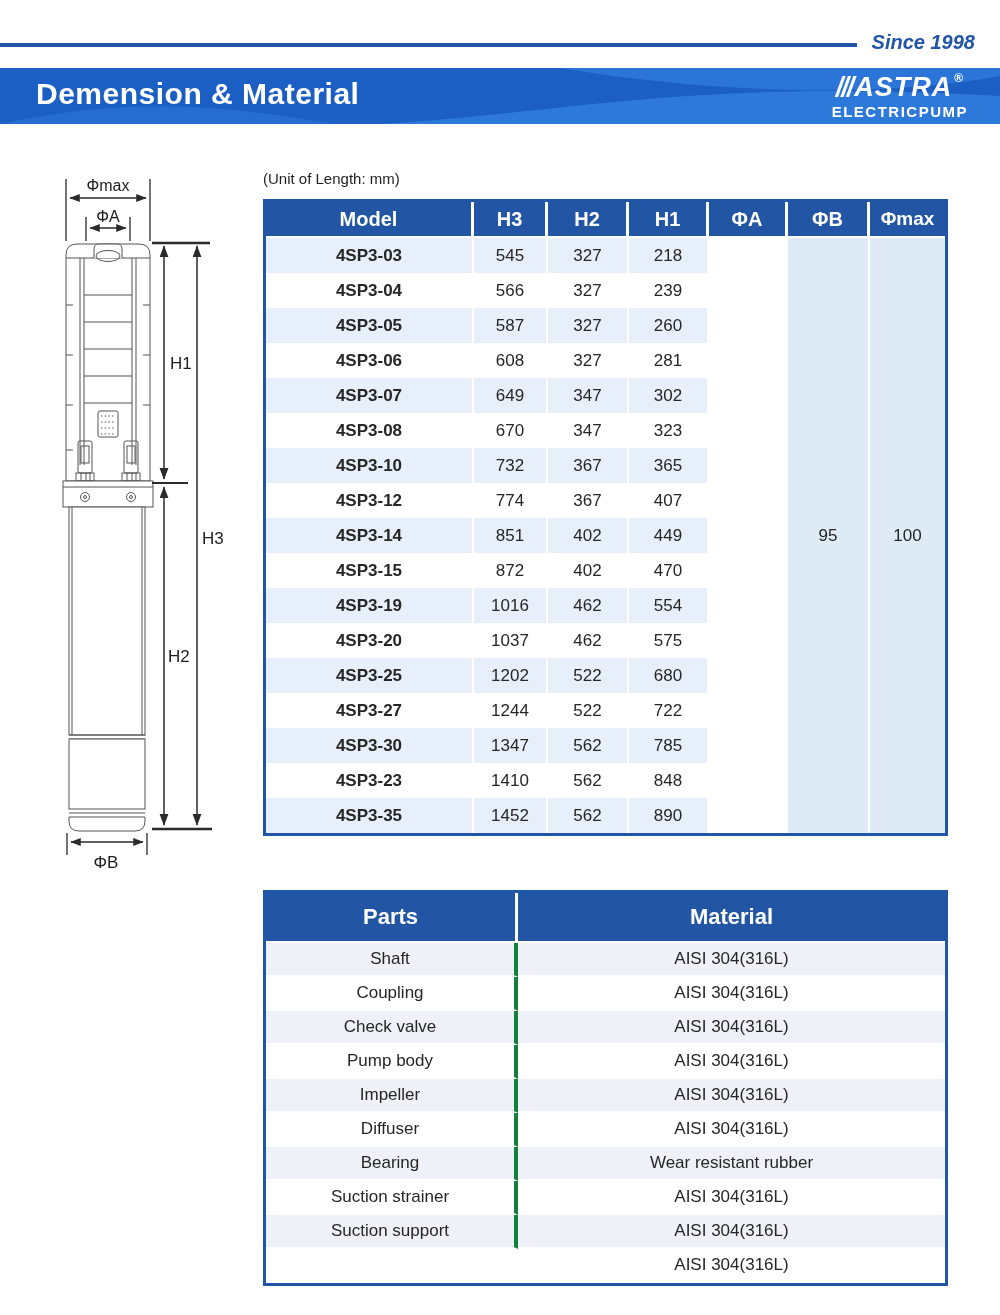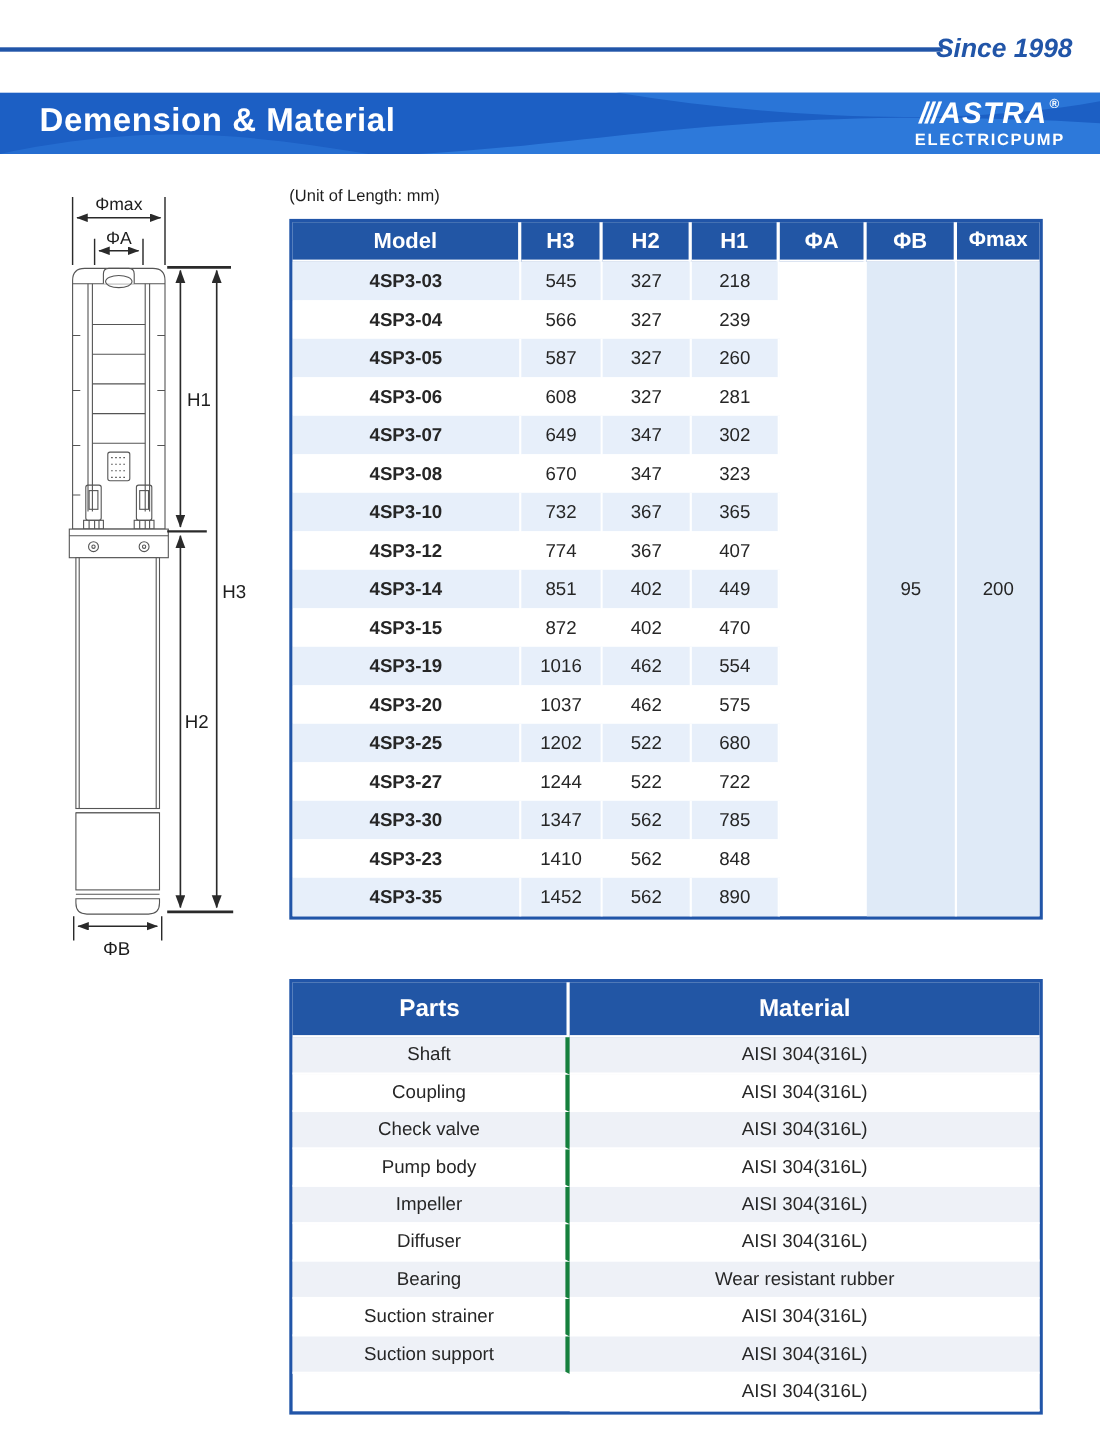--- a/index.html
+++ b/index.html
@@ -1,25 +1,25 @@
 <!DOCTYPE html>
 <html><head>
 <meta charset="utf-8">
 <style>
   html,body{margin:0;padding:0;background:#fff;}
   .page{position:relative;width:1000px;height:1315px;background:#fff;overflow:hidden;
         font-family:"Liberation Sans","DejaVu Sans",sans-serif;color:#262626;}
 
   
   .since-line{position:absolute;left:0;top:43px;width:857px;height:4px;background:#2155a8;}
-  .since-text{position:absolute;right:25px;top:31px;font-size:24px;font-weight:bold;
+  .since-text{position:absolute;right:25px;top:31px;font-size:20px;font-weight:bold;
               font-style:italic;color:#2155a8;}
 
   
-  .banner{position:absolute;left:0;top:68px;width:1000px;height:56px;margin-top:16px;}
+  .banner{position:absolute;left:0;top:68px;width:1000px;height:56px;}
   .banner svg{position:absolute;left:0;top:0;}
   .banner-title{position:absolute;left:36px;top:9px;font-size:30px;font-weight:bold;color:#fff;letter-spacing:.5px;}
   .logo{position:absolute;right:32px;top:4px;text-align:center;color:#fff;line-height:1;}
   .logo-main{font-size:27px;font-weight:bold;font-style:italic;letter-spacing:1px;white-space:nowrap;}
   .logo-main .slashes{letter-spacing:-2px;margin-right:2px;}
   .logo-reg{font-size:12px;font-style:normal;vertical-align:14px;margin-left:2px;}
   .logo-sub{font-size:15px;font-weight:bold;letter-spacing:1.5px;margin-top:3px;}
 
   .unit-note{position:absolute;left:263px;top:170px;font-size:15px;color:#1e1e1e;}
 
@@ -154,21 +154,21 @@
   <div class="dim-table">
     <div class="dh">Model</div>
     <div class="dh">H3</div>
     <div class="dh">H2</div>
     <div class="dh">H1</div>
     <div class="dh">ΦA</div>
     <div class="dh">ΦB</div>
     <div class="dh last small">Φmax</div>
 
     <div class="merged m6">95</div>
-    <div class="merged m7">200</div>
+    <div class="merged m7">100</div>
 
       <div class="dc c1 model stripe-odd">4SP3-03</div>
       <div class="dc c2 stripe-odd">545</div>
       <div class="dc c3 stripe-odd">327</div>
       <div class="dc c4 stripe-odd">218</div>
 
       <div class="dc c1 model stripe-even">4SP3-04</div>
       <div class="dc c2 stripe-even">566</div>
       <div class="dc c3 stripe-even">327</div>
       <div class="dc c4 stripe-even">239</div>

